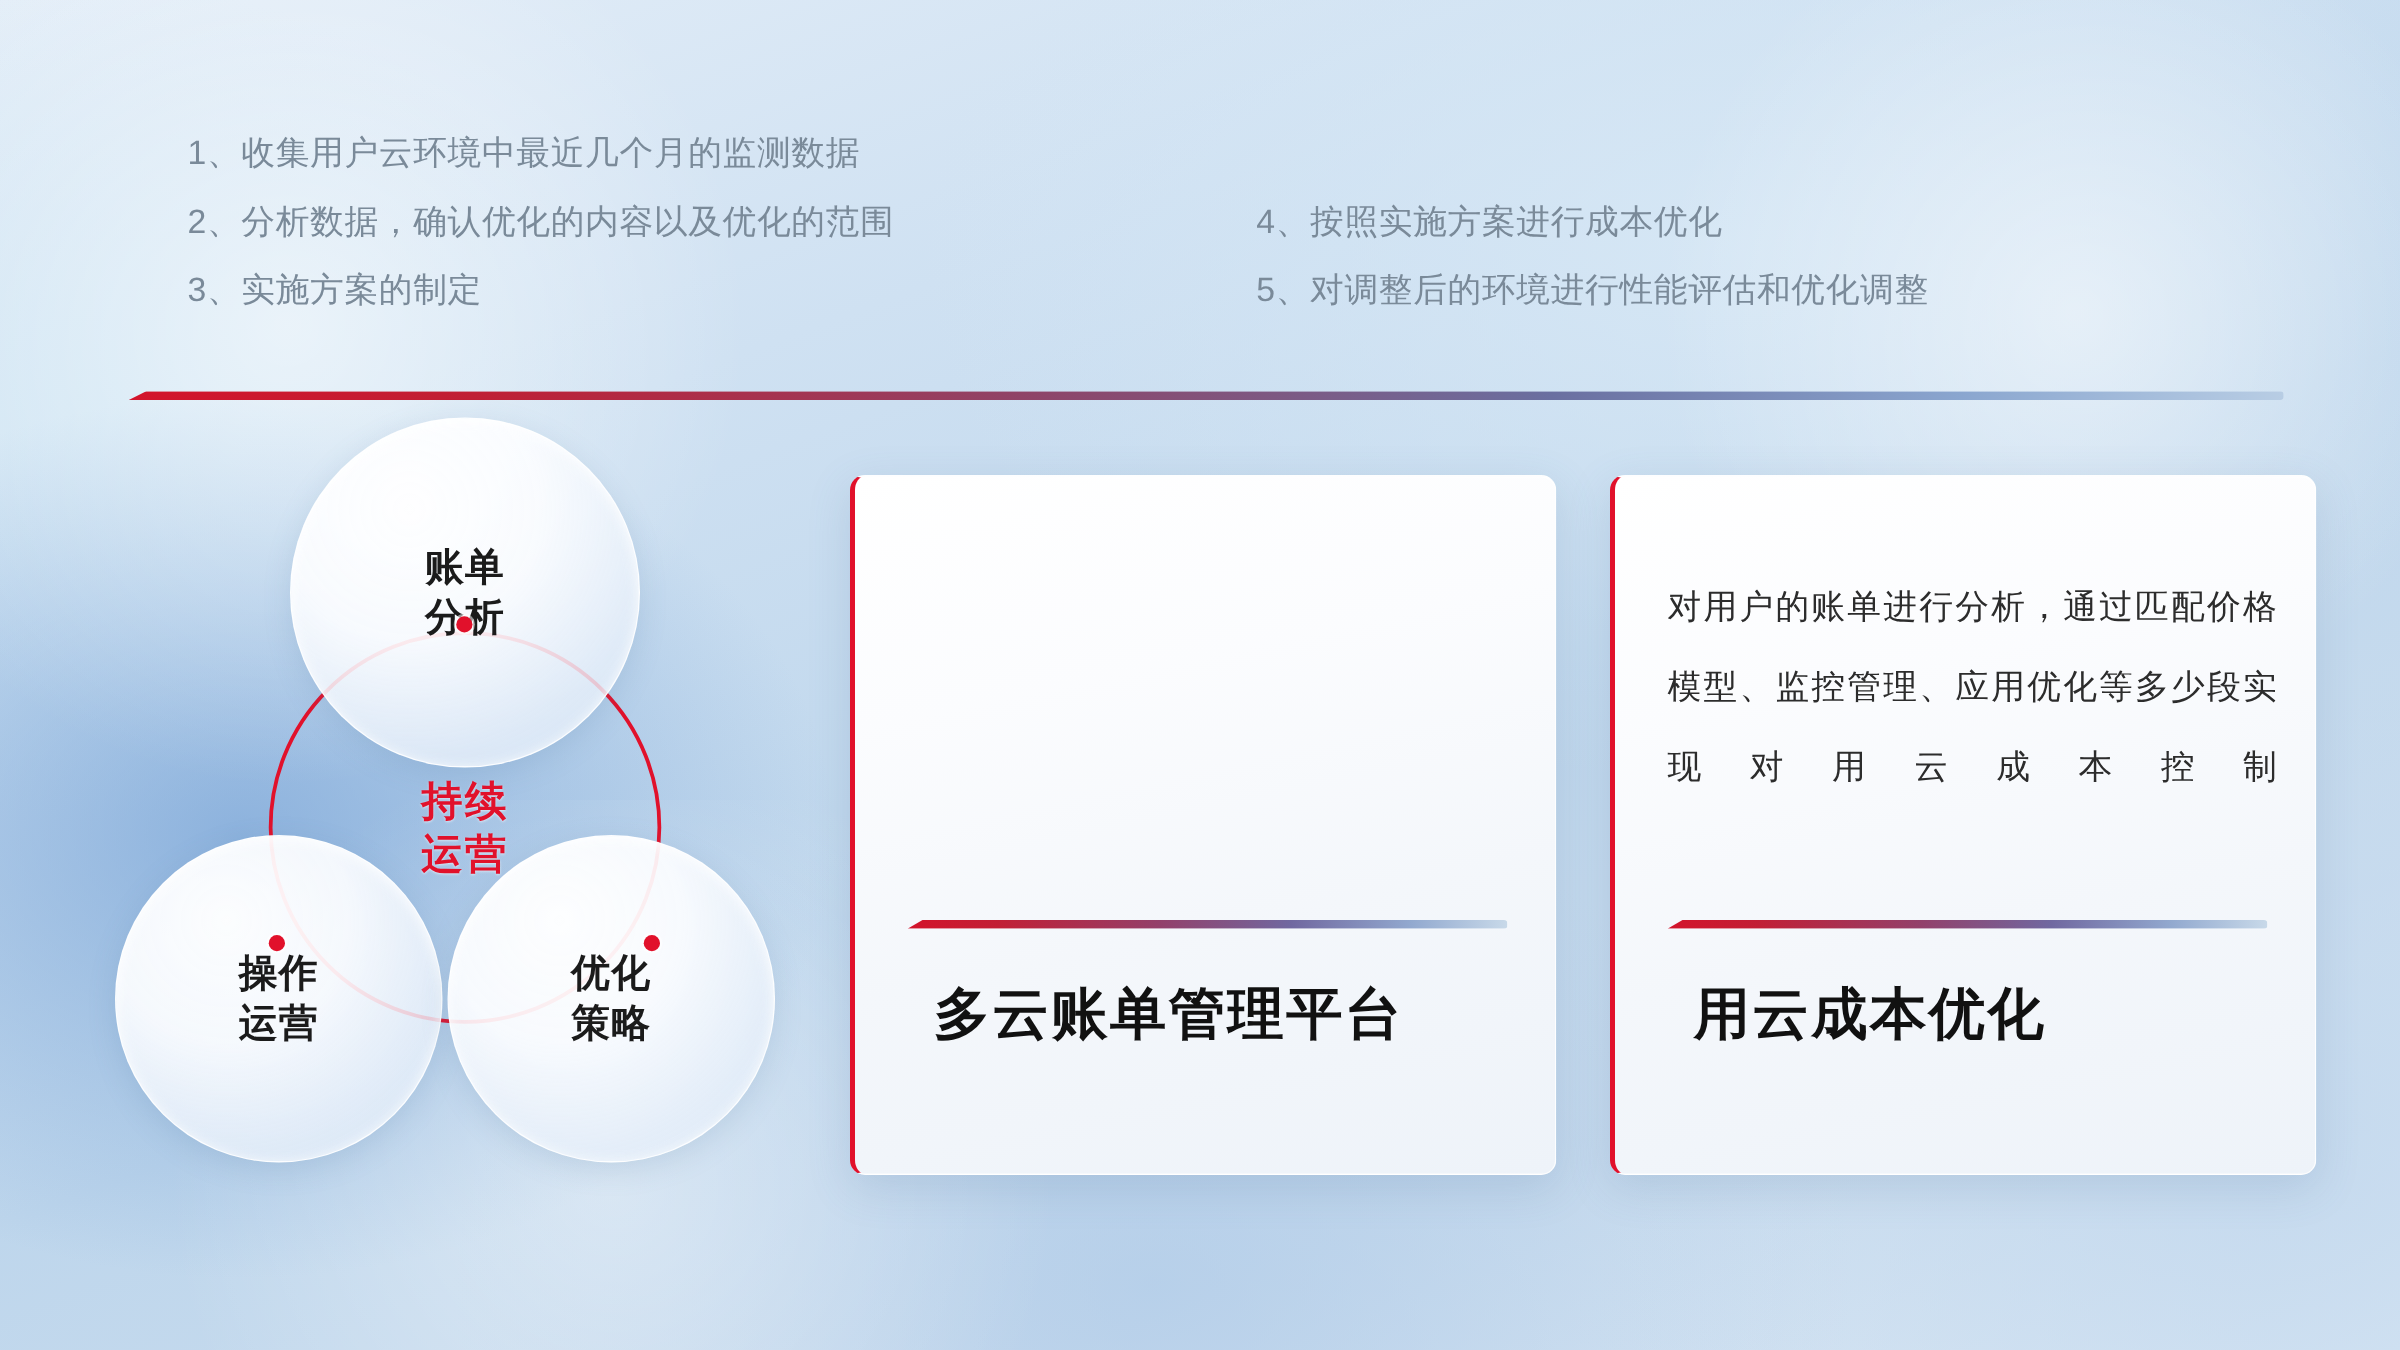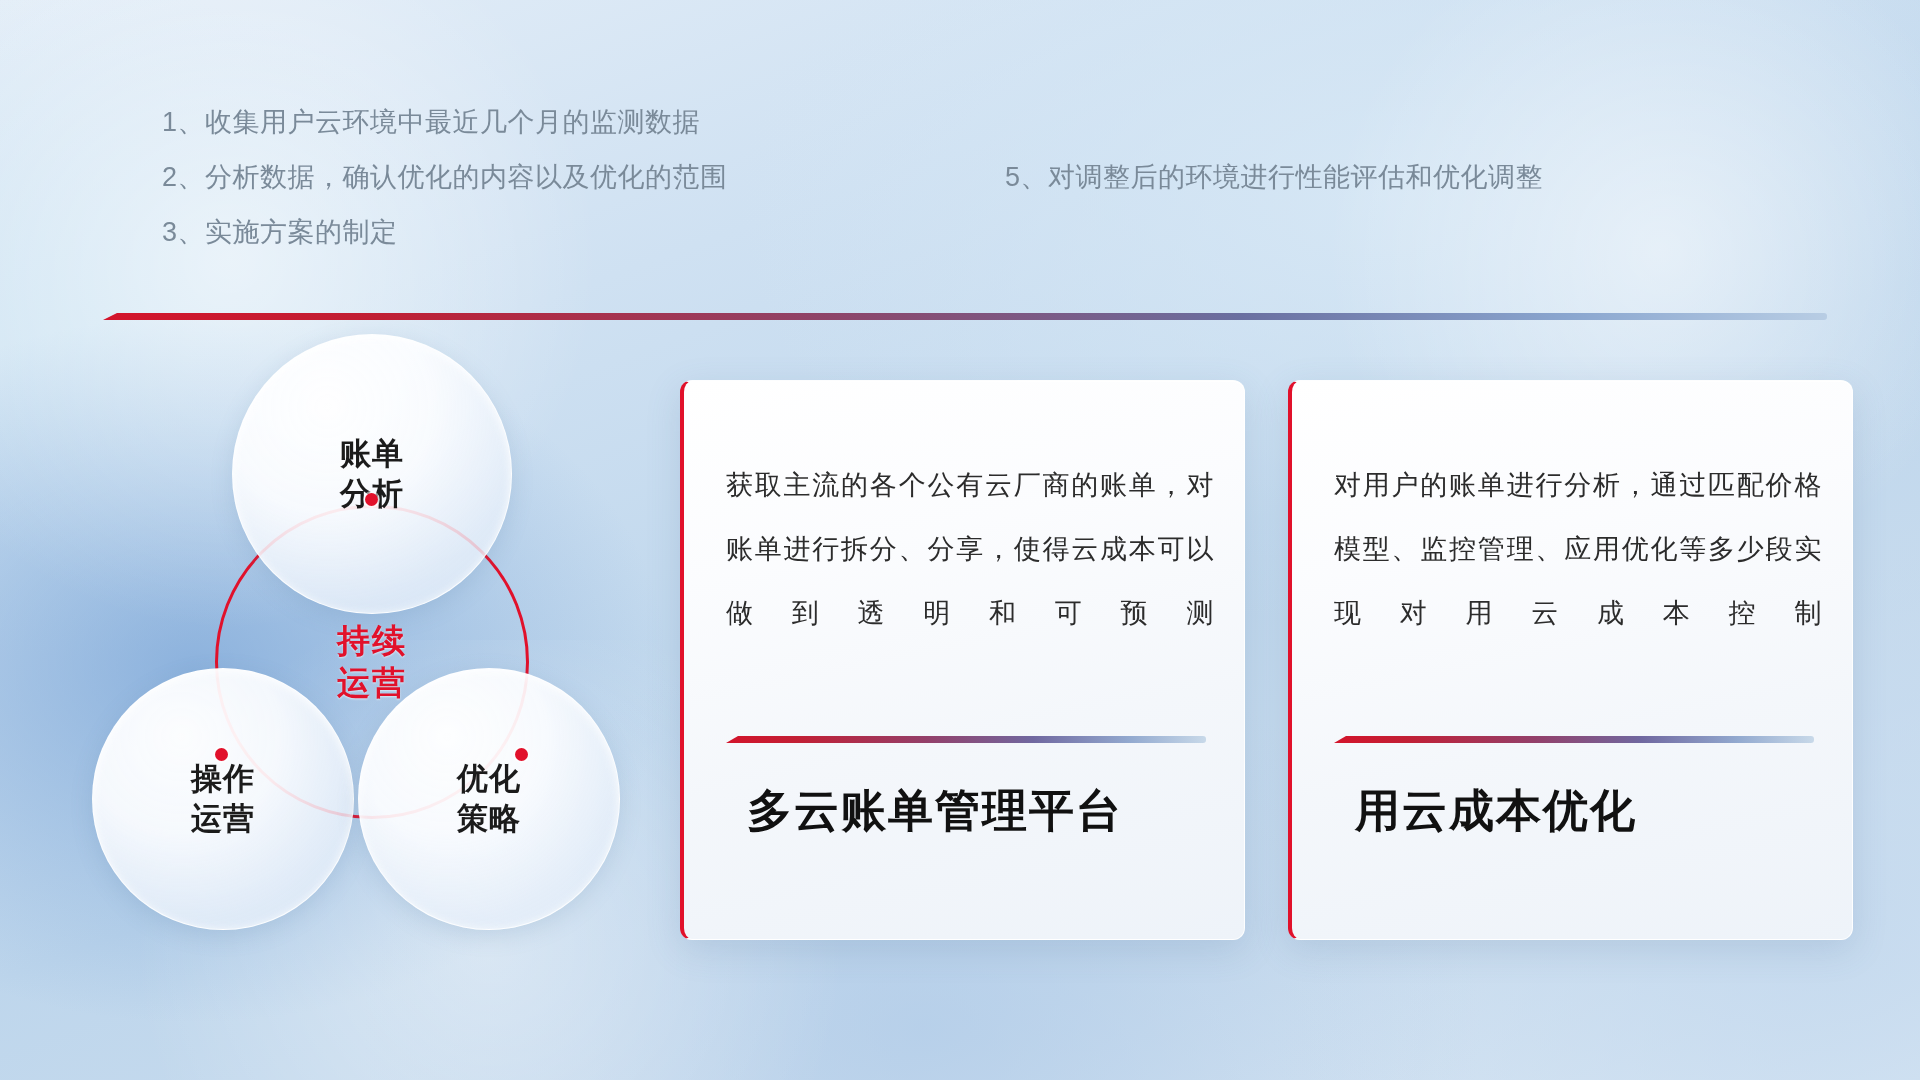--- a/index.html
+++ b/index.html
@@ -33,21 +33,21 @@
   }
   .bg-soft-3 {
     position:absolute; left:40px; bottom:-180px; width:900px; height:620px;
     background:radial-gradient(circle at 50% 50%, rgba(255,255,255,0.4) 0%, rgba(255,255,255,0) 65%);
     pointer-events:none;
   }
 
   
   .steps { position:absolute; left:0; top:0; width:1920px; }
   .steps-col { position:absolute; }
-  .steps-col.left  { left:150px; top:95px;margin-left:12px; }
+  .steps-col.left  { left:150px; top:95px; }
   .steps-col.right { left:1005px; top:150px; }
   .step-line {
     color:#7a8a99;
     font-size:27px;
     line-height:55px;
     white-space:nowrap;
     letter-spacing:0.5px;
     font-weight:400;
   }
 
@@ -138,20 +138,21 @@
 <div class="bg-soft-2"></div>
 <div class="bg-soft-3"></div>
 
 <div class="steps">
   <div class="steps-col left">
     <div class="step-line">1、收集用户云环境中最近几个月的监测数据</div>
     <div class="step-line">2、分析数据，确认优化的内容以及优化的范围</div>
     <div class="step-line">3、实施方案的制定</div>
   </div>
   <div class="steps-col right">
+    <div class="step-line">4、按照实施方案进行成本优化</div>
     <div class="step-line">5、对调整后的环境进行性能评估和优化调整</div>
   </div>
 </div>
 
 <div class="top-divider"></div>
 
 <div class="venn">
   <div class="venn-big"></div>
 
   <div class="bubble top">
@@ -173,21 +174,20 @@
     <span>持续</span>
     <span>运营</span>
   </div>
 
   <div class="venn-dot d1"></div>
   <div class="venn-dot d2"></div>
   <div class="venn-dot d3"></div>
 </div>
 
 <div class="card c1">
-  <div class="card-body">获取主流的各个公有云厂商的账单，对账单进行拆分、分享，使得云成本可以做到透明和可预测</div>
   <div class="card-rule"></div>
   <div class="card-title">多云账单管理平台</div>
 </div>
 
 <div class="card c2">
   <div class="card-body">对用户的账单进行分析，通过匹配价格模型、监控管理、应用优化等多少段实现对用云成本控制</div>
   <div class="card-rule"></div>
   <div class="card-title">用云成本优化</div>
 </div>
 

